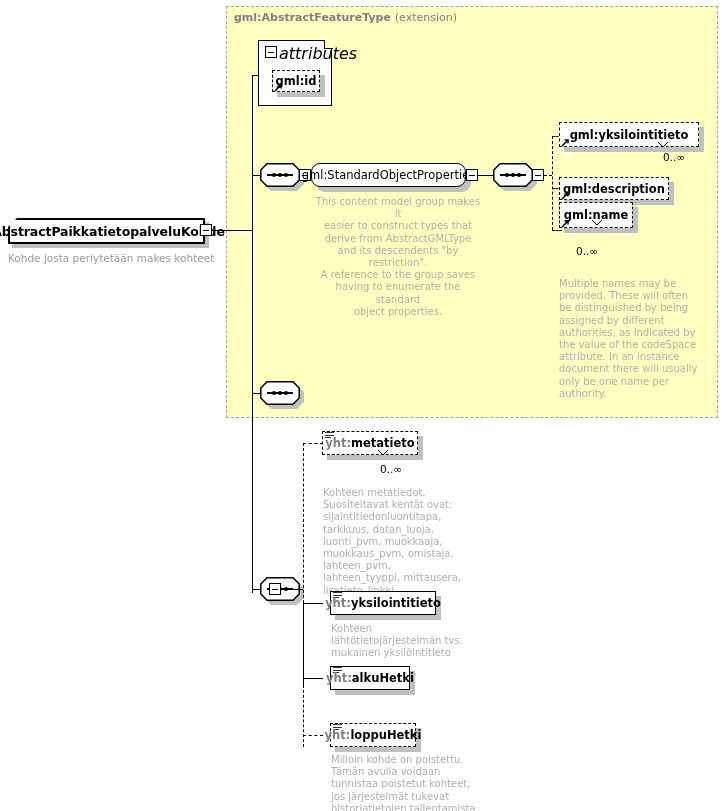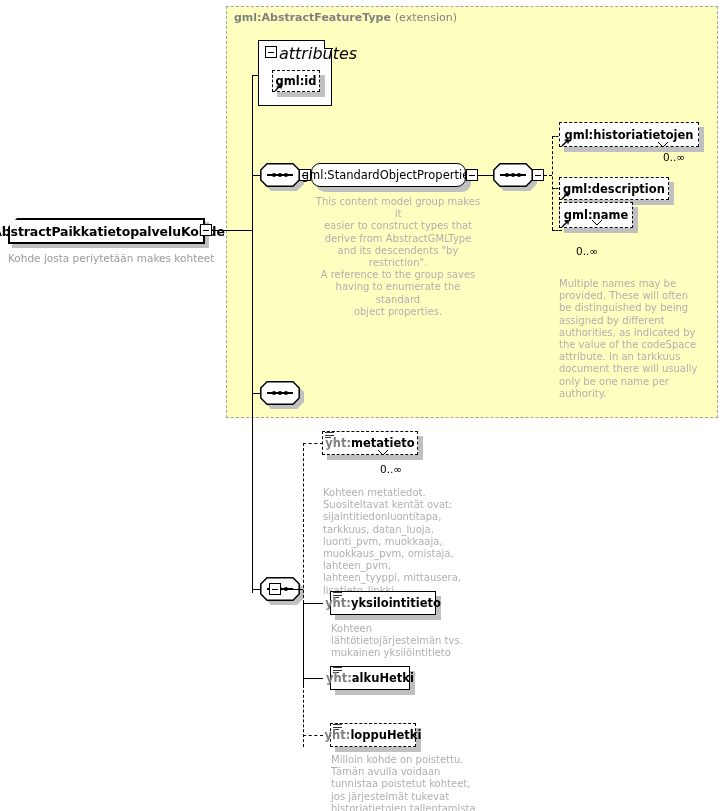--- a/index.html
+++ b/index.html
@@ -249,21 +249,21 @@
 
   <div class="hdash" style="left:544px;top:175px;width:8px;"></div>
   <div class="vdash" style="left:552px;top:136px;height:94px;"></div>
   <div class="hdash" style="left:552px;top:136px;width:10px;"></div>
   <div class="hdash" style="left:552px;top:188px;width:10px;"></div>
   <div class="hdash" style="left:552px;top:230px;width:10px;"></div>
 
   <div class="node optional" style="left:559px;top:122px;width:140px;height:25px;">
     <div class="shade"></div>
     <div class="frame"></div>
-    <div class="txt">gml:historiatietojen</div>
+    <div class="txt">gml:yksilointitieto</div>
     <div class="refarrow">
       <svg width="9" height="9" viewBox="0 0 9 9">
           <path d="M1 8 L7 2" stroke="#000" stroke-width="1.4" fill="none"></path>
           <path d="M7 2 L3.6 2 L7 2 L7 5.4" stroke="#000" stroke-width="1.4" fill="none"></path>
         </svg>
     </div>
     <svg class="occ-arrow" style="left:99px;top:20px;" viewBox="0 0 10 6">
       <path d="M0 0 L5 5 L10 0" fill="none" stroke="#000" stroke-width="1"></path>
     </svg>
   </div>
@@ -296,21 +296,21 @@
     </svg>
   </div>
   <div class="occ-label" style="left:576px;top:245px;">0..∞</div>
 
   <div class="abs anno" style="left:559px;top:278px;width:155px;">Multiple names may be
 provided.  These will often
 be distinguished by being
 assigned by different
 authorities, as indicated by
 the value of the codeSpace
-attribute.  In an tarkkuus
+attribute.  In an instance
 document there will usually
 only be one name per
 authority.</div>
 
   <div class="seq" style="left:260px;top:381px;">
     <div class="sshade"></div>
     <div class="sbody"></div>
     <svg class="sborder" viewBox="0 0 40 24">
       <polygon points="7,0.8 33,0.8 39.2,7 39.2,17 33,23.2 7,23.2 0.8,17 0.8,7" fill="none" stroke="#000" stroke-width="1.5"></polygon>
     </svg>

